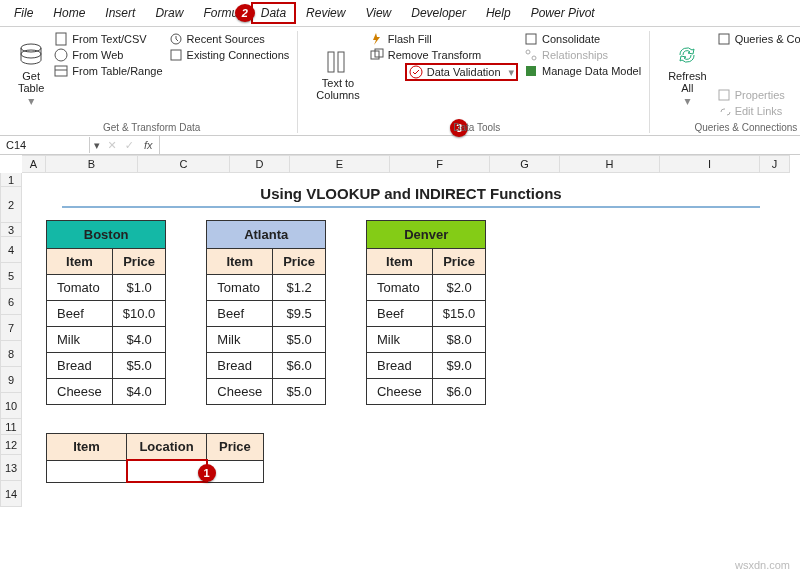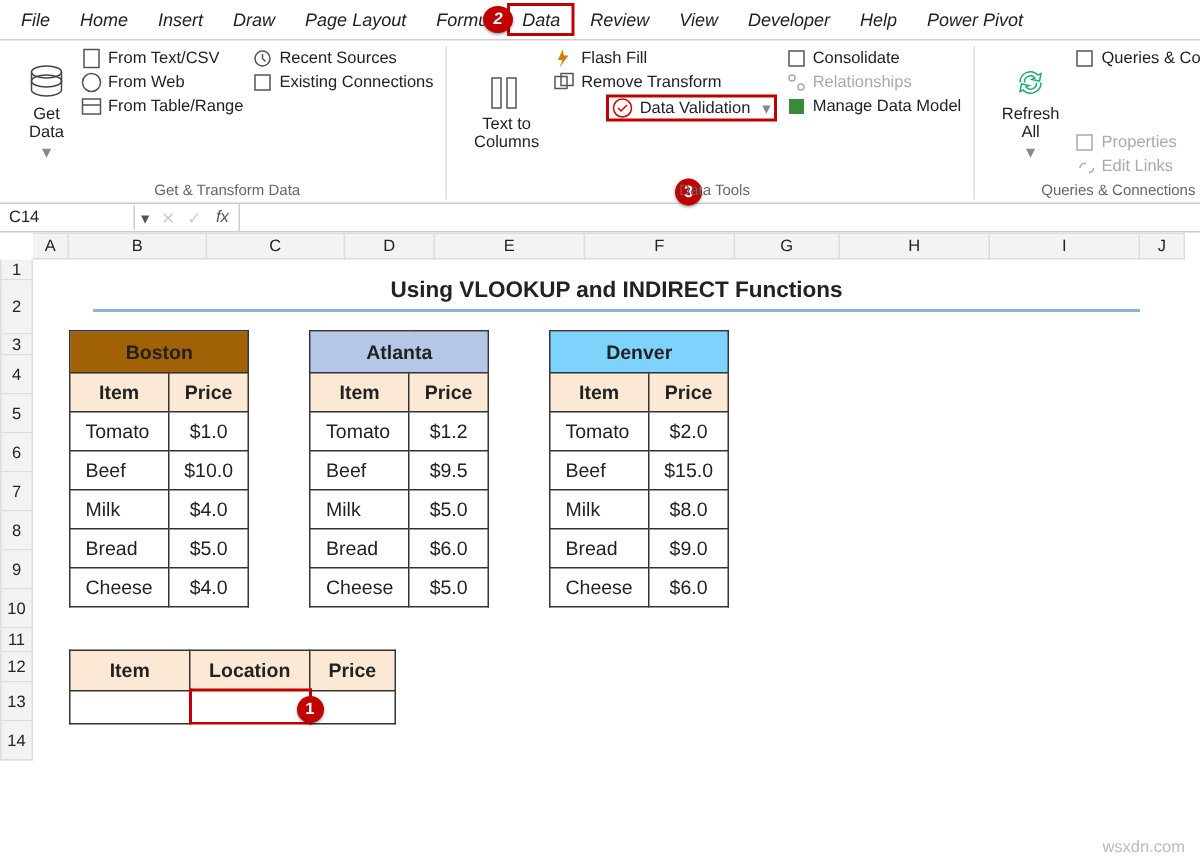--- a/index.html
+++ b/index.html
@@ -29,40 +29,39 @@
 .row-headers div.big { height: 36px; line-height: 36px; }
 .sheet { margin-left: 22px; position: relative; height: 430px; }
 .title-row { text-align: center; font-weight: bold; font-size: 15px; padding: 8px 0 4px; border-bottom: 2px solid #8ab4d8; margin: 4px 40px 0; }
 .tables { display: flex; gap: 40px; padding: 12px 24px 0; }
 table { border-collapse: collapse; }
 .data-table th, .data-table td { border: 1px solid #333; padding: 5px 10px; font-size: 13px; }
 .data-table .city { font-weight: bold; text-align: center; padding: 6px; }
 .data-table .hdr td { background: #fce9d5; font-weight: bold; text-align: center; }
 .data-table td.item { text-align: left; }
 .data-table td.price { text-align: center; }
-.boston .city { background: #a16207; }
+.boston .city { background: #14b8a6; }
 .atlanta .city { background: #b4c7e7; }
-.denver .city { background: #7dd3fc; }
+.denver .city { background: #84cc16; }
 .lookup { margin: 28px 0 0 24px; }
 .lookup td { border: 1px solid #333; padding: 5px 12px; font-size: 13px; font-weight: bold; text-align: center; background: #fce9d5; }
 .lookup tr.input td { background: #fff; font-weight: normal; height: 22px; }
 .lookup tr.input td.sel { border: 2px solid #c00000; position: relative; }
 .lookup tr.input td.sel .badge { position: absolute; right: -10px; top: 3px; }
 .watermark { position: absolute; right: 10px; bottom: 6px; color: #bbb; font-size: 11px; }
 .dash { color: #888; }
 </style>
 </head>
 <body>
 
 <div class="menubar">
   <span>File</span>
   <span>Home</span>
   <span>Insert</span>
   <span>Draw</span>
-  <span>Page Layout</span>
   <span>Formul</span>
   <span style="position:relative;padding:0;">
       <span class="badge" style="position:absolute;left:-16px;top:2px;">2</span>
     </span>
   <span class="active">Data</span>
   <span>Review</span>
   <span>View</span>
   <span>Developer</span>
   <span>Help</span>
   <span>Power Pivot</span>
@@ -70,21 +69,21 @@
 
 <div class="ribbon">
   <div class="group" style="flex-direction:row;gap:6px;">
     <div class="big-btn">
       <svg width="26" height="26">
           <ellipse cx="13" cy="6" rx="10" ry="4" fill="none" stroke="#444"></ellipse>
           <path d="M3 6v12c0 2 4.5 4 10 4s10-2 10-4V6" fill="none" stroke="#444"></path>
           <ellipse cx="13" cy="12" rx="10" ry="4" fill="none" stroke="#444"></ellipse>
         </svg>
       <span style="white-space:pre;text-align:center;font-size:11px;">Get
-Data</span>
+Table</span>
       <span class="dash">▾</span>
     </div>
     <div class="col">
       <div class="row">
           <svg width="14" height="14">
             <rect x="2" y="1" width="10" height="12" fill="none" stroke="#555"></rect>
           </svg>
           <span>From Text/CSV</span>
         </div>
       <div class="row">

